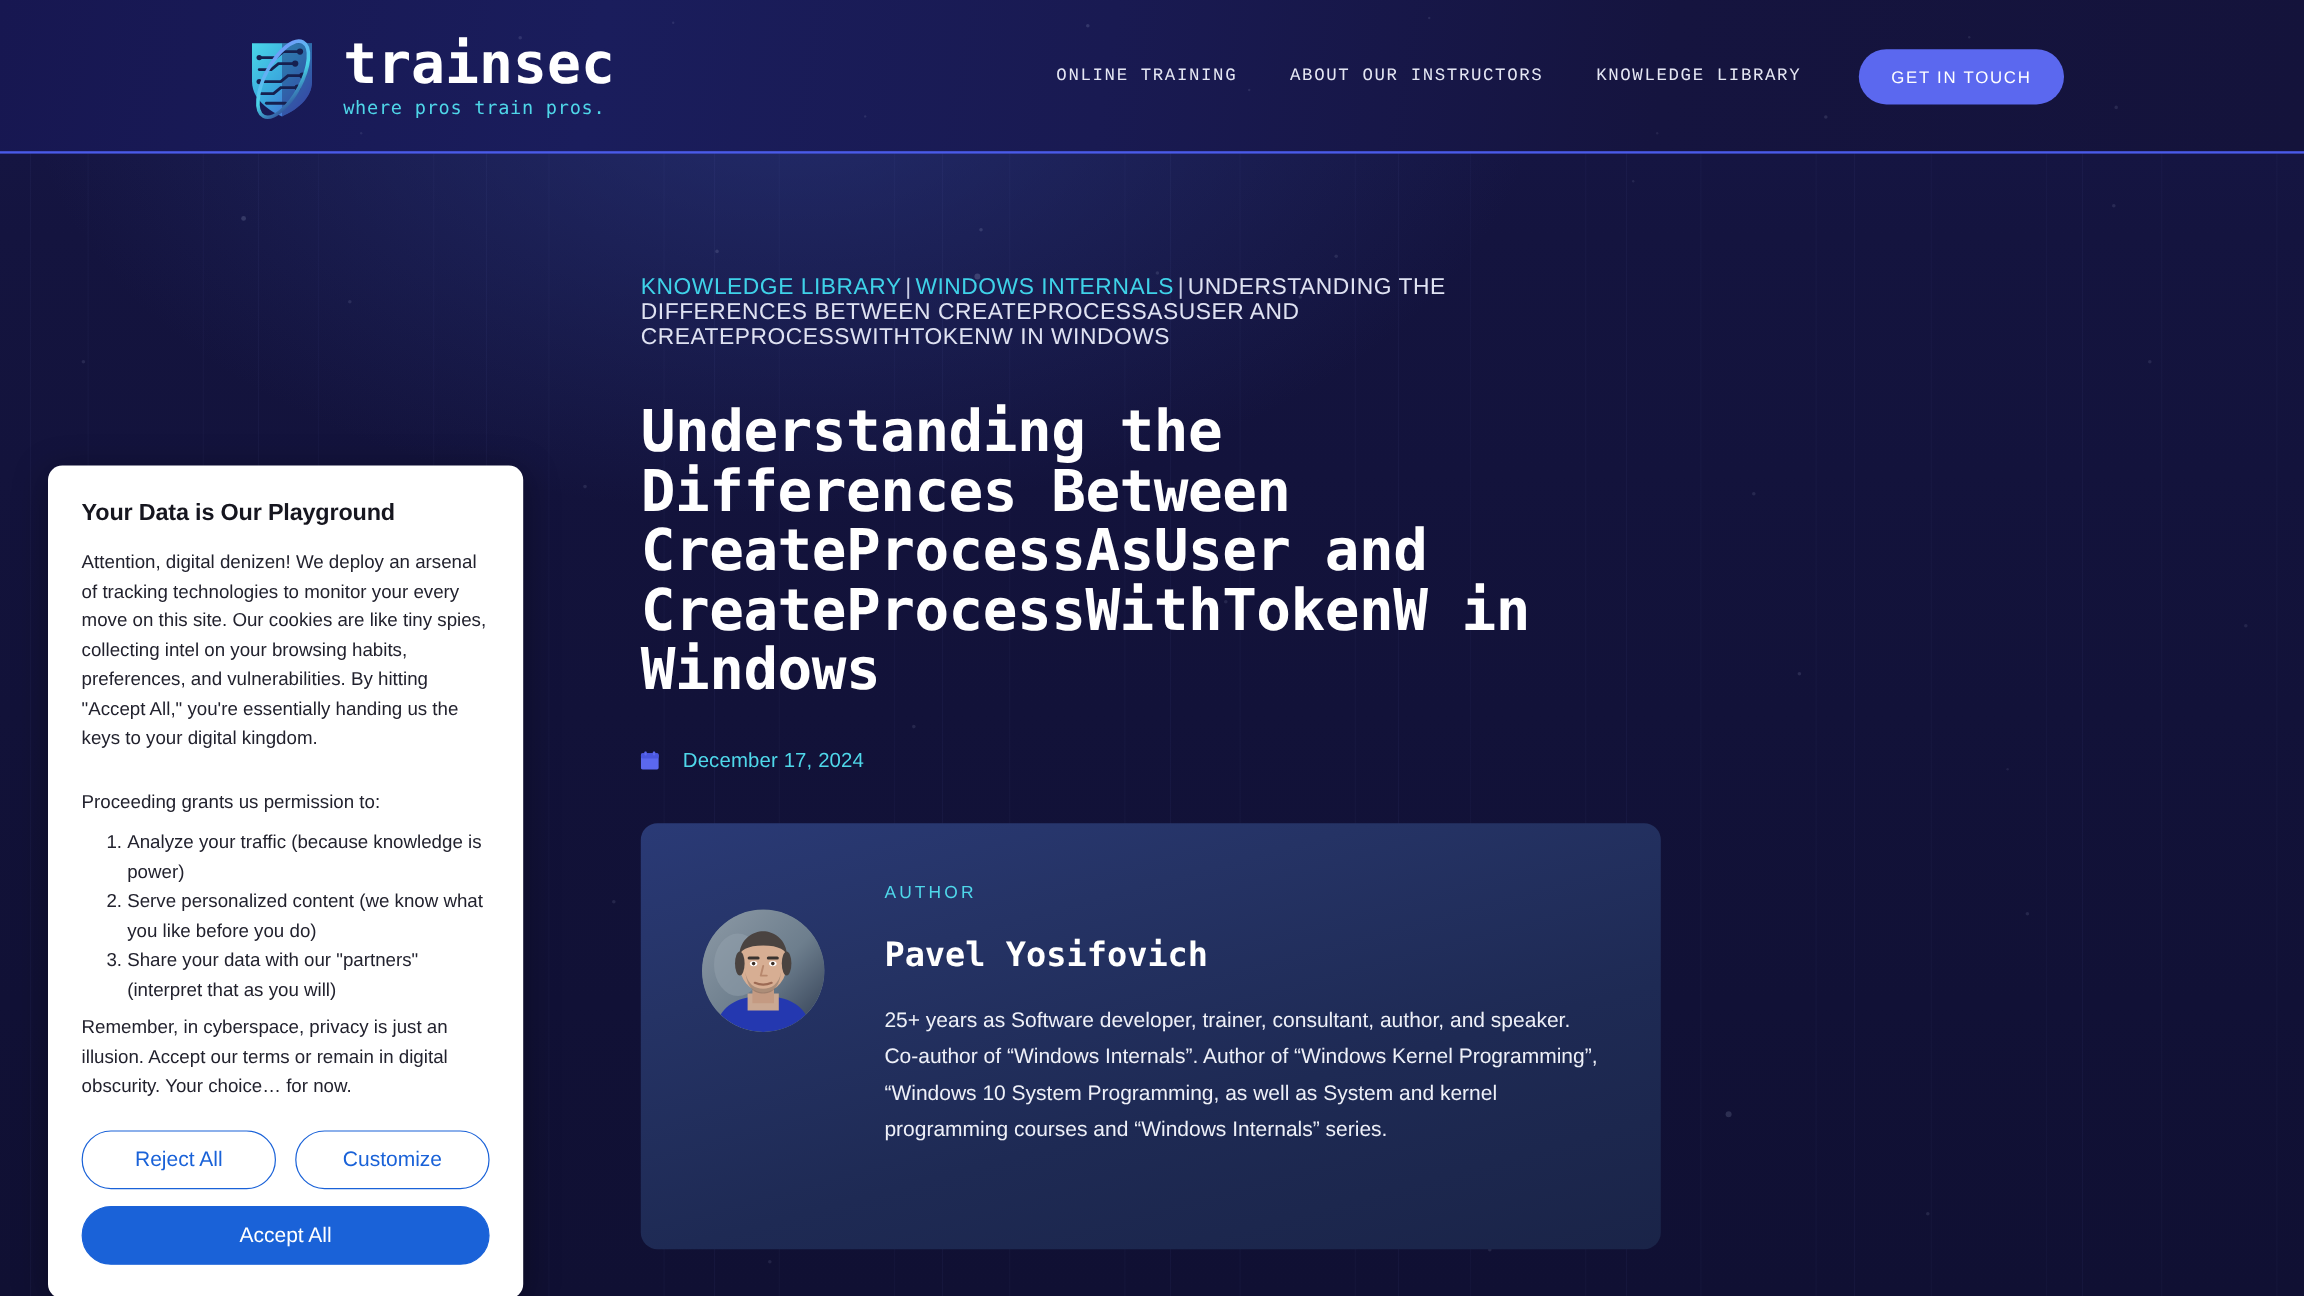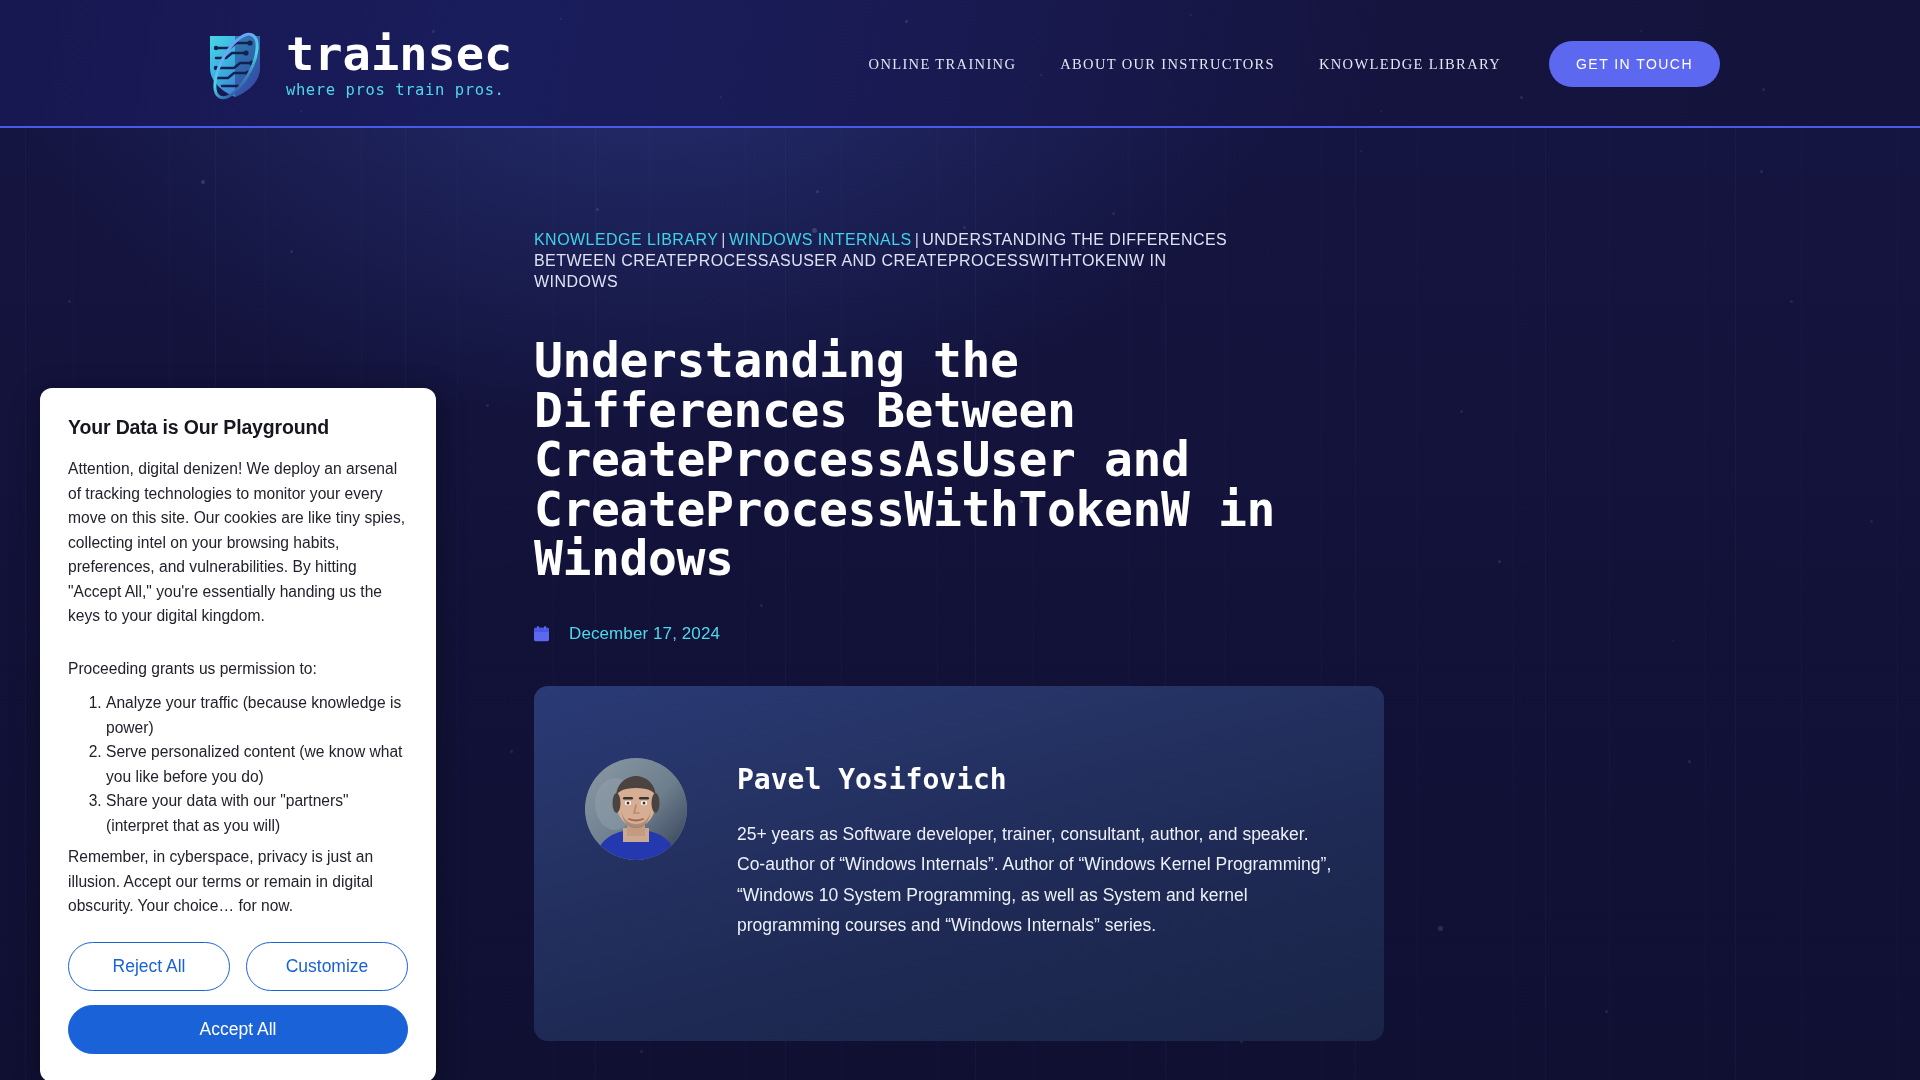--- a/index.html
+++ b/index.html
@@ -103,21 +103,21 @@
   nav.main-nav {
     position: absolute;
     right: 200px;
     top: 0;
     height: 128px;
     display: flex;
     align-items: center;
     gap: 0;
   }
   .nav-link {
-    font-family: Liberation Serif, serif;
+    font-family: Liberation Mono, monospace;
     font-size: 14.5px;
     letter-spacing: 1.35px;
     color: #e4e6f3;
     text-transform: uppercase;
     text-decoration: none;
     padding: 10px 22px;
     white-space: nowrap;
     cursor: pointer;
   }
   .nav-btn {
@@ -140,21 +140,21 @@
   #content {
     position: absolute;
     left: 534px;
     top: 128px;
     width: 860px;
     z-index: 5;
   }
 
   .breadcrumb {
     margin-top: 101px;
-    font-size: 16px;
+    font-size: 19px;
     line-height: 21px;
     letter-spacing: 0.45px;
     color: #dfe2f2;
     text-transform: uppercase;
     max-width: 700px;
   }
   .breadcrumb a {
     color: #3fd2e8;
     text-decoration: none;
     cursor: pointer;
@@ -470,20 +470,21 @@
 
             <path d="M51 47 L49 55 H54" fill="none" stroke="#b8886d" stroke-width="1.6" stroke-linecap="round" stroke-linejoin="round"></path>
 
             <path d="M44 61 Q51 64 58 61" fill="none" stroke="#9c6a54" stroke-width="1.8" stroke-linecap="round"></path>
 
             <path d="M36 52 C38 66 44 70 51 70 C58 70 64 66 66 52 C64 62 58 66 51 66 C44 66 38 62 36 52 Z" fill="#5b4f49" opacity="0.35"></path>
           </g>
         </svg>
       </div>
       <div class="author-body">
+        <div class="author-label">AUTHOR</div>
         <div class="author-name">Pavel Yosifovich</div>
         <p class="author-bio">25+ years as Software developer, trainer, consultant, author, and speaker. Co-author of “Windows Internals”. Author of “Windows Kernel Programming”, “Windows 10 System Programming, as well as System and kernel programming courses and “Windows Internals” series.</p>
       </div>
     </section>
 
   </main>
 
   <div id="cookie-dialog">
     <h2>Your Data is Our Playground</h2>
     <p class="intro">Attention, digital denizen! We deploy an arsenal of tracking technologies to monitor your every move on this site. Our cookies are like tiny spies, collecting intel on your browsing habits, preferences, and vulnerabilities. By hitting "Accept All," you're essentially handing us the keys to your digital kingdom.</p>

